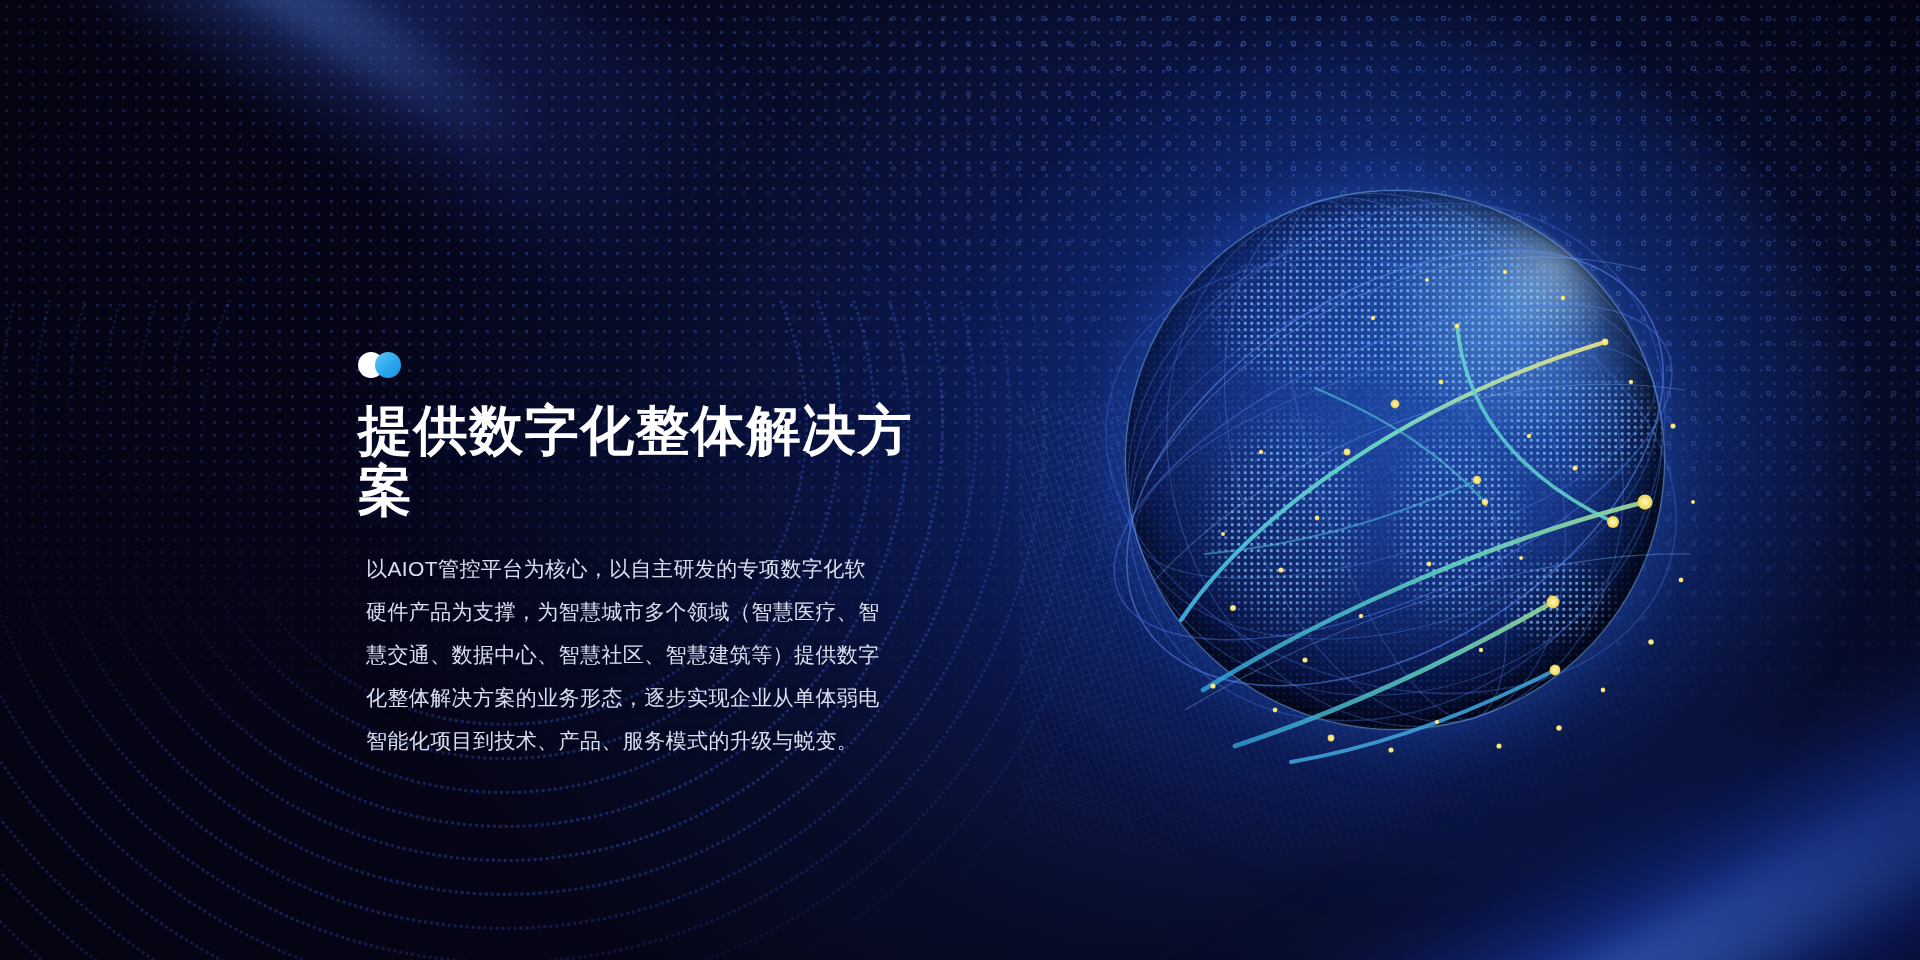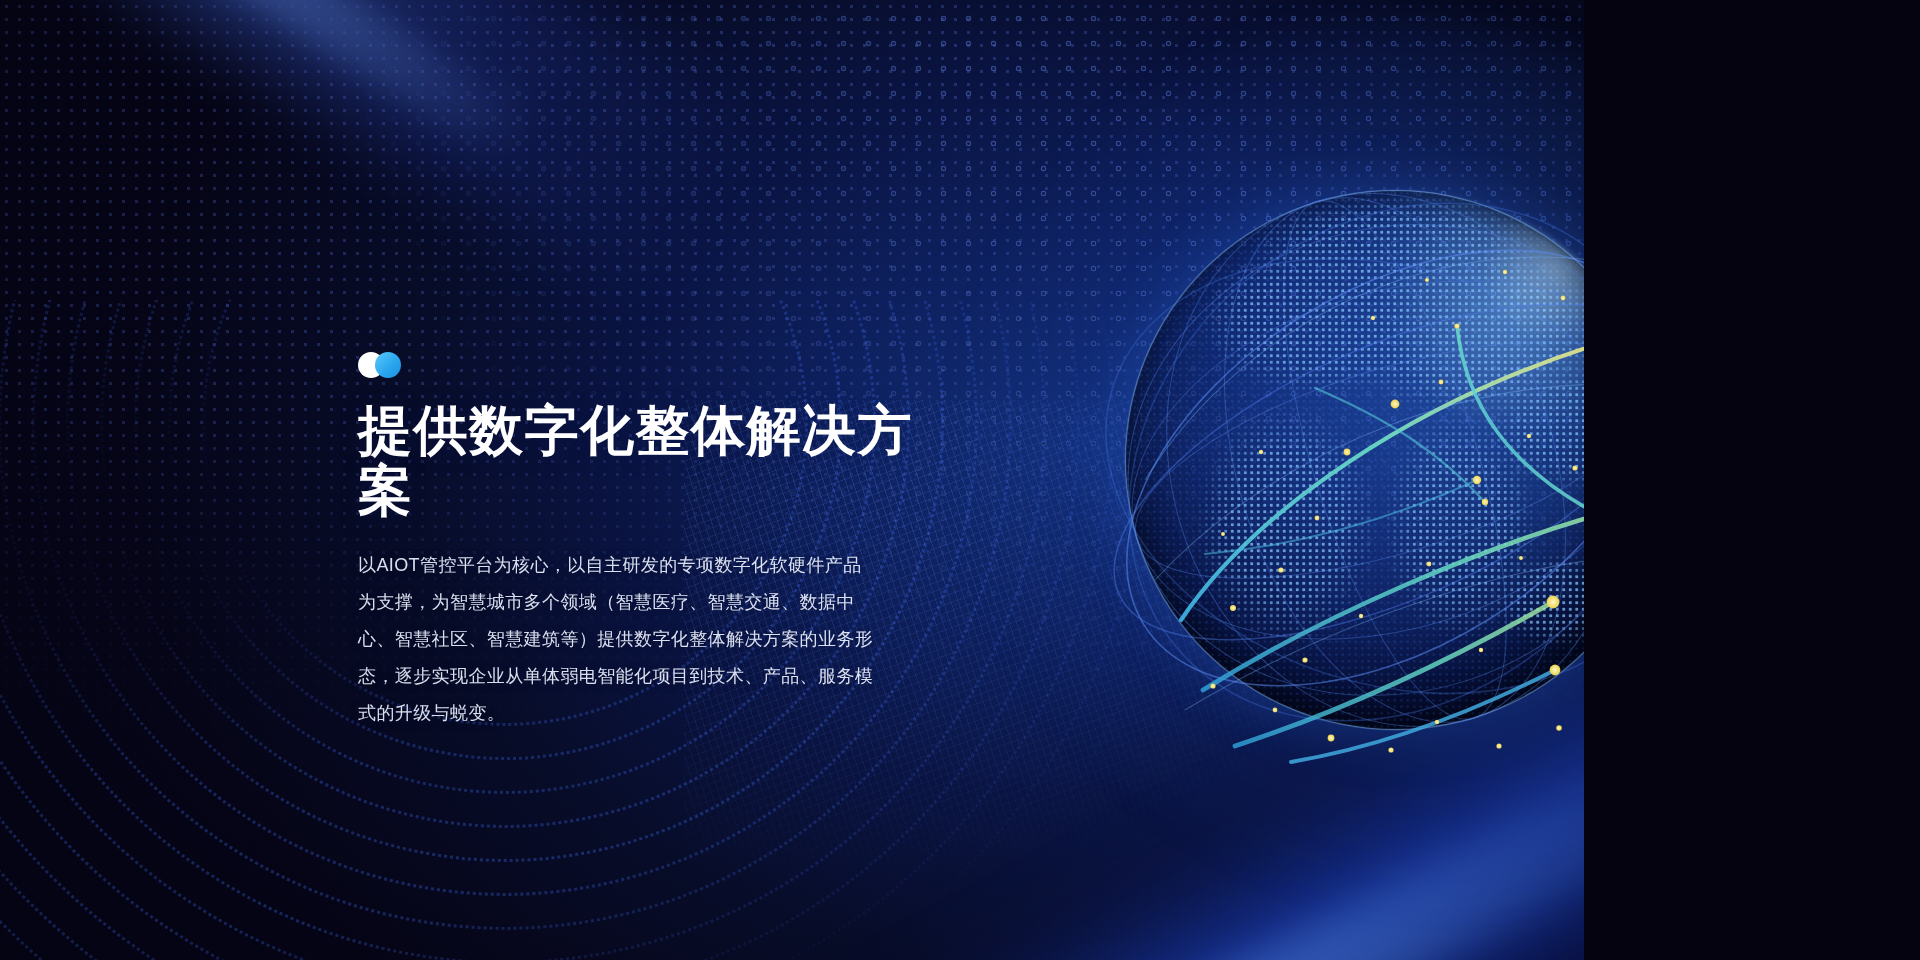--- a/index.html
+++ b/index.html
@@ -7,21 +7,21 @@
     margin: 0;
     padding: 0;
     background: #05030f;
   }
   body {
     font-family: "Liberation Sans", "DejaVu Sans", sans-serif;
   }
 
   .stage {
     position: relative;
-    width: 1584px;
+    width: 1920px;
     height: 960px;
     overflow: hidden;
     background: #15803d;
   }
 
   
   .bg-base {
     position: absolute;
     inset: 0;
     background:
@@ -302,23 +302,23 @@
     margin: 0 0 26px 0;
     color: #ffffff;
     font-size: 54px;
     line-height: 1.12;
     font-weight: 700;
     letter-spacing: 1.5px;
     text-shadow: 0 2px 18px rgba(10,20,70,0.65);
   }
 
   .body-copy {
-    margin: 0;
+    margin: 8px;
     color: rgba(237,242,255,0.92);
-    font-size: 18px;
+    font-size: 21px;
     line-height: 2.05;
     font-weight: 400;
     letter-spacing: 0.4px;
     width: 520px;
     text-shadow: 0 1px 8px rgba(6,12,46,0.7);
   }
 </style>
 </head>
 <body>
 

